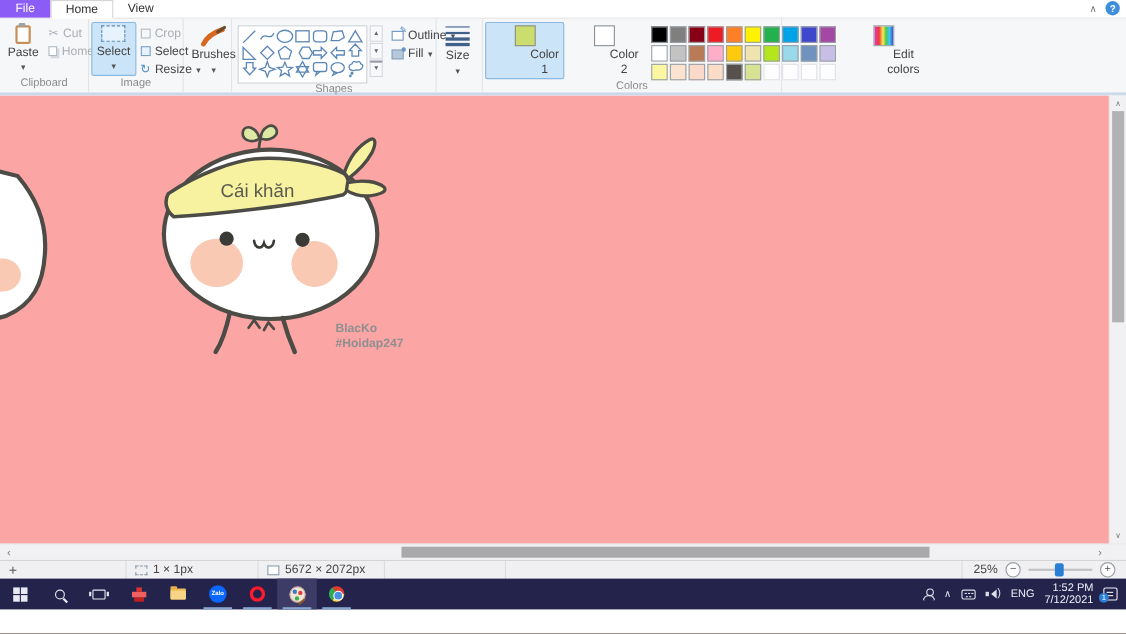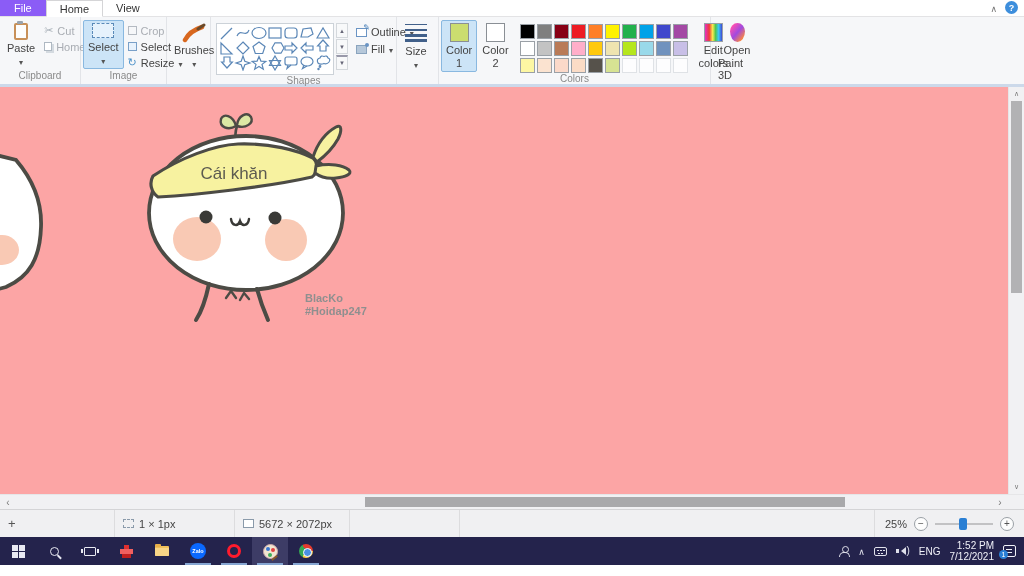--- a/index.html
+++ b/index.html
@@ -78,37 +78,37 @@
     linear-gradient(#41608a,#41608a) 1px 1px/22px 1px no-repeat,
     linear-gradient(#41608a,#41608a) 1px 6px/22px 2px no-repeat,
     linear-gradient(#41608a,#41608a) 1px 11px/22px 3px no-repeat,
     linear-gradient(#41608a,#41608a) 1px 16px/22px 3px no-repeat;margin-bottom:2px;}
   .cswatch{width:19px;height:19px;border:1px solid #8a8f95;margin-bottom:1px;}
   .palette{display:grid;grid-template-columns:repeat(10,15px);grid-auto-rows:15px;gap:2px;margin:4px 4px 0 6px;}
   .swatch{border:1px solid #9aa0a6;}
   .swatch.empty{border:1px solid #dfe2e6;background:#fdfdfe;}
   .ic-rainbow{width:19px;height:19px;border:1px solid #9aa0a6;background:linear-gradient(90deg,#e234c2,#ef3b36 25%,#f8ec4f 45%,#4fc550 62%,#3bc8f5 80%,#4147d5);margin-bottom:1px;}
   .ic-p3d{width:15px;height:19px;border-radius:50% 50% 50% 50%/44% 44% 56% 56%;background:linear-gradient(130deg,#ff4fb0 15%,#a04ae0 50%,#ff8a3a 85%);margin-bottom:1px;}
-  .lbl2{line-height:12px;text-align:left;}
+  .lbl2{line-height:12px;text-align:right;margin-left:36px;}
 
   
   .canvasrow{height:407px;display:flex;background:#fff;}
   .canvas{flex:1;position:relative;background:#fca5a5;overflow:hidden;}
   .vscroll{width:16px;background:#f1f1f3;display:flex;flex-direction:column;border-left:1px solid #e6e6e8;}
   .vs-arrow{height:14px;display:flex;align-items:center;justify-content:center;color:#7a7a7a;font-size:7px;}
   .vs-track{flex:1;position:relative;}
   .vs-thumb{position:absolute;left:2px;top:0;width:11px;height:192px;background:#b2b2b4;}
   .hscroll{height:15px;background:#f1f1f3;display:flex;border-top:1px solid #e6e6e8;}
   .hs-arrow{width:16px;display:flex;align-items:center;justify-content:center;color:#7a7a7a;font-size:10px;}
   .hs-track{flex:1;position:relative;}
   .hs-thumb{position:absolute;top:2px;left:349px;width:480px;height:10px;background:#a9a9ab;}
   .hs-corner{width:16px;background:#f1f1f3;}
 
   
-  .statusbar{height:28px;background:#f0f0f2;border-top:1px solid #d4d4d6;display:flex;align-items:center;font-size:11px;color:#444;}
+  .statusbar{height:17px;background:#f0f0f2;border-top:1px solid #d4d4d6;display:flex;align-items:center;font-size:11px;color:#444;}
   .sb-sec{height:100%;display:flex;align-items:center;gap:5px;padding:0 8px;border-right:1px solid #dcdcde;}
   .sb-crosshair::before{content:"+";font-size:13px;color:#555;}
   .ic-selsize{width:11px;height:9px;border:1px dashed #8a9aaa;}
   .ic-imgsize{width:11px;height:9px;border:1px solid #8a9aaa;background:#fff;}
   .sb-zoom{margin-left:auto;display:flex;align-items:center;gap:7px;padding:0 10px;border-left:1px solid #dcdcde;height:100%;}
   .zoombtn{width:14px;height:14px;border:1px solid #9aa0a6;border-radius:50%;background:#fdfdfd;display:flex;align-items:center;justify-content:center;font-size:10px;color:#555;line-height:1;}
   .zoomslider{width:58px;height:14px;position:relative;}
   .zoomslider::before{content:"";position:absolute;top:6px;left:0;right:0;height:2px;background:#c2c2c4;}
   .zoomthumb{position:absolute;left:24px;top:1px;width:8px;height:12px;background:#2a7fd4;border-radius:2px;}
 
@@ -354,30 +354,20 @@
           </div>
         <div class="bigbtn" style="margin-left:2px">
           <span class="ic-rainbow"></span>
           <span class="lbl2">Edit</span>
           <span class="lbl2">colors</span>
         </div>
       </div>
       <div class="glabel">Colors</div>
     </div>
 
-    <div class="rgroup" style="width:52px;border-right:none">
-      <div class="rbody">
-        <div class="bigbtn">
-          <span class="ic-p3d"></span>
-          <span class="lbl2">Open</span>
-          <span class="lbl2">Paint 3D</span>
-        </div>
-      </div>
-      <div class="glabel"></div>
-    </div>
 
     <div style="flex:1"></div>
   </div>
 
   <div class="canvasrow">
     <div class="canvas">
       <svg width="1008" height="407" viewBox="0 0 1008 407">
 
         <path d="M16,73 C34,94 42,116 41,140 C40,172 29,190 6,200 L-20,207 L-20,64 Z" fill="#ffffff" stroke="#4c4b45" stroke-width="3.8"></path>
         <ellipse cx="2" cy="163" rx="17" ry="15" fill="#f9c9b4"></ellipse>

